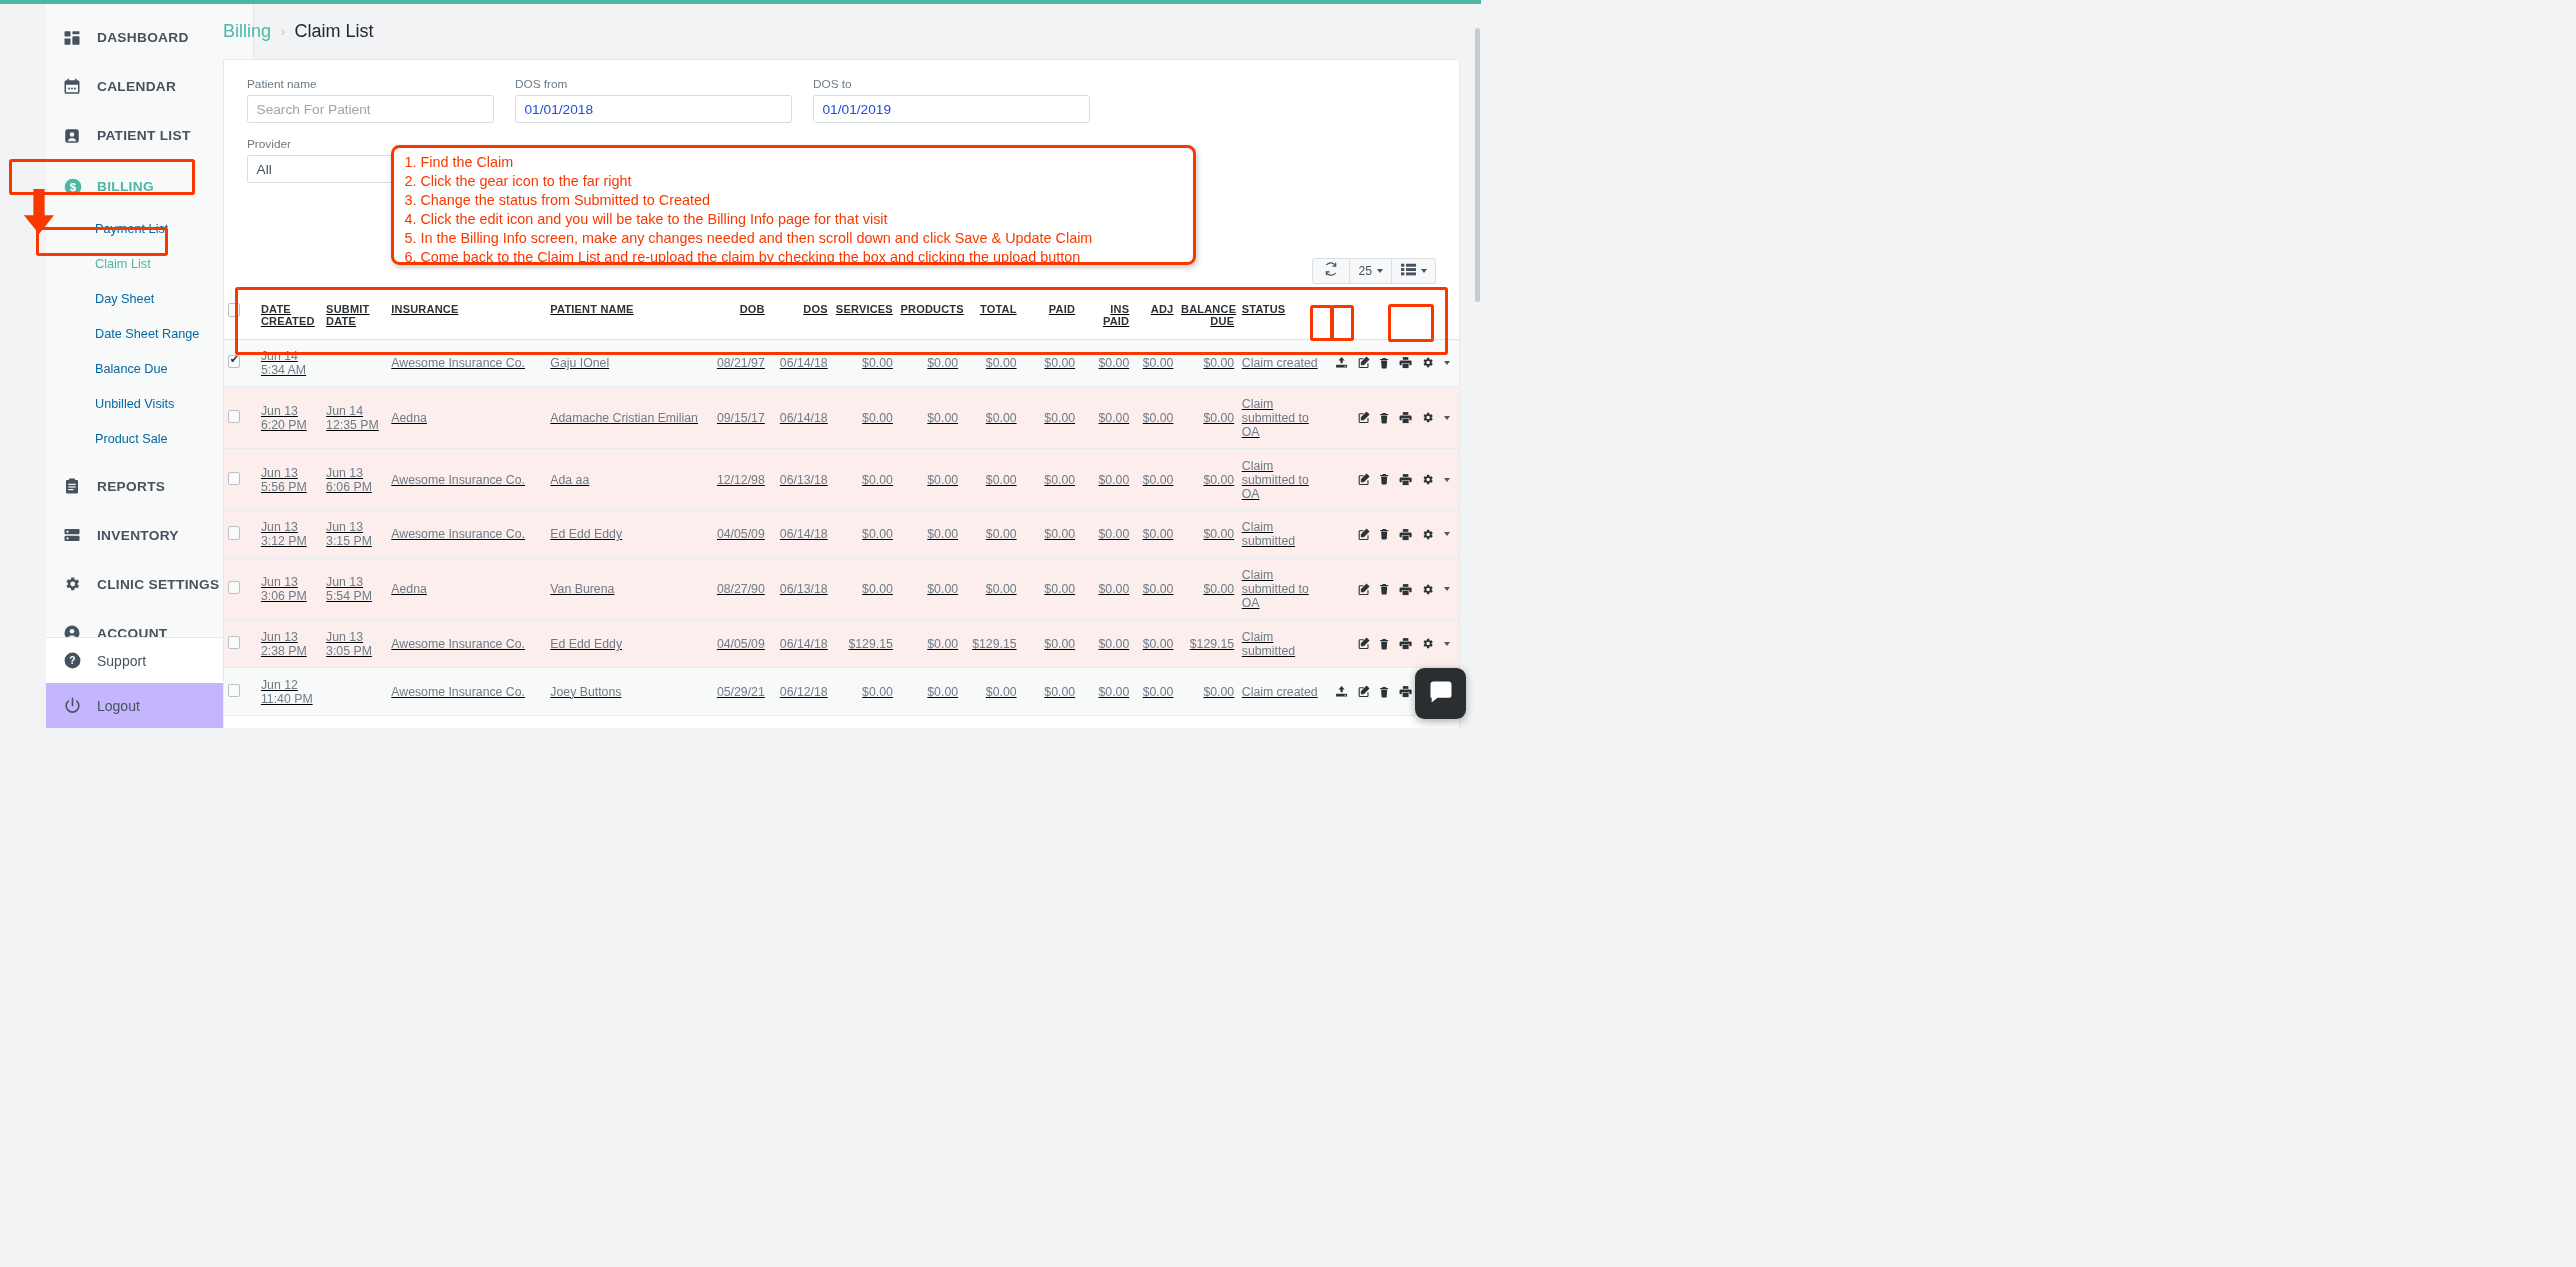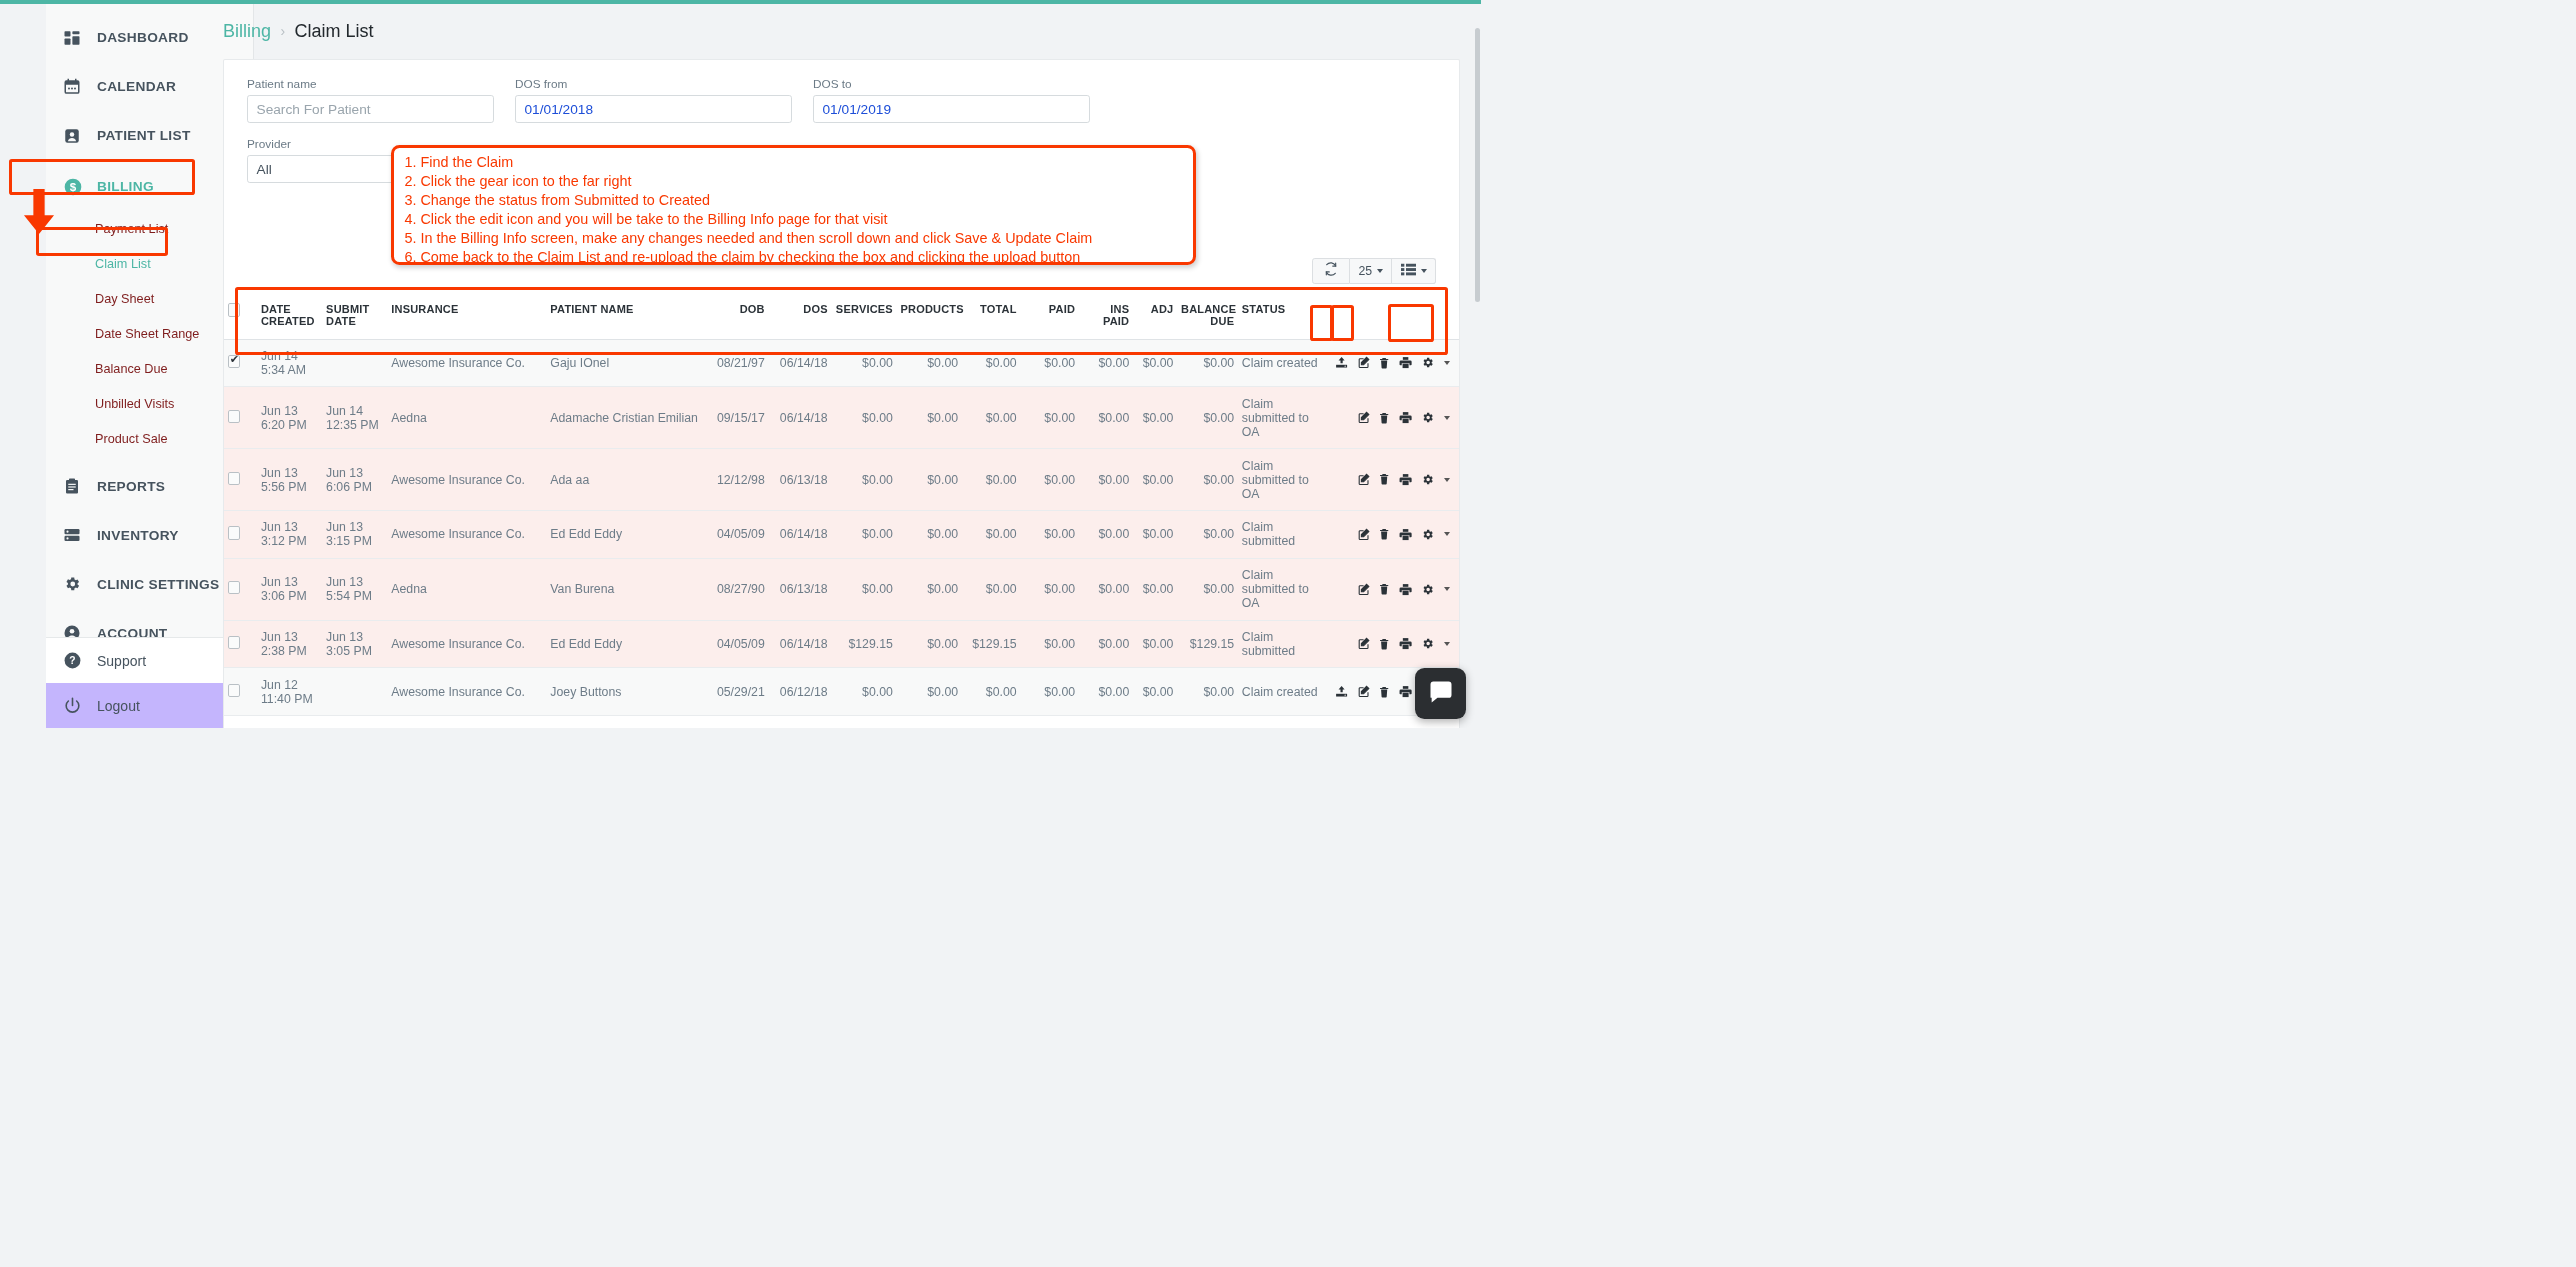--- a/index.html
+++ b/index.html
@@ -27,21 +27,21 @@
     cursor:pointer; position:relative;
   }
   .nav-item .ico { width:24.6px; display:flex; align-items:center; justify-content:flex-start; flex:0 0 24.6px; color:#46535e;}
   .nav-item .lbl { flex:1; padding-left:9.4px; white-space:nowrap; }
   .nav-item .chev { color:#6b7b87; font-size:14px; line-height:1; }
   .nav-item.active .lbl { color:#4db6a5; }
   .nav-item.active .ico { color:#4db6a5; }
 
   .sub-item {
     display:flex; align-items:center; height:35px; padding:0 17px 0 49px;
-    color:#7f1d1d; font-size:12.7px; cursor:pointer;
+    color:#0369a1; font-size:12.7px; cursor:pointer;
   }
   .sub-item.current { color:#4db6a5; }
 
   .side-bottom { border-top:0.9px solid #e6e9ea; }
   .side-bottom .nav-item { font-weight:normal; font-size:14px; letter-spacing:0; height:45px; }
   .logout-row { background:#c4b5fd; }
 
   
   .main { position:absolute; top:3.8px; left:208px; width:1273px; height:724px; overflow:hidden; }
   .crumb {
@@ -85,21 +85,21 @@
     display:flex; align-items:center; justify-content:center; gap:4.7px;
     font-size:12.3px; color:#46535e; cursor:pointer; padding:0 8.5px;
   }
   .tbtn:first-child { border-radius:2.8px 0 0 2.8px; }
   .tbtn + .tbtn { border-left:none; }
   .tbtn:last-child { border-radius:0 2.8px 2.8px 0; }
   .caret { width:0;height:0;border-left:3.8px solid transparent;border-right:3.8px solid transparent;border-top:4.7px solid #46535e; }
 
   
   .tablewrap { position:absolute; top:236px; left:0; width:100%; height:437px; overflow:hidden; }
-  table { width:100%; border-collapse:collapse; table-layout:fixed; }
+  table { width:100%; border-collapse:collapse; table-layout:fixed;text-decoration:underline; }
   thead th {
     font-size:11px; color:#2b3238; font-weight:bold; text-align:left;
     padding:7.6px 3.8px 11.3px 3.8px; vertical-align:top; letter-spacing:0.2px;
     border-bottom:0.9px solid #dfe3e6;
   }
   thead th.num { text-align:right; }
   tbody td {
     font-size:12.3px; color:#6d7c88; padding:9.4px 3.8px; vertical-align:middle;
     border-bottom:0.9px solid #e9ecee;
   }

